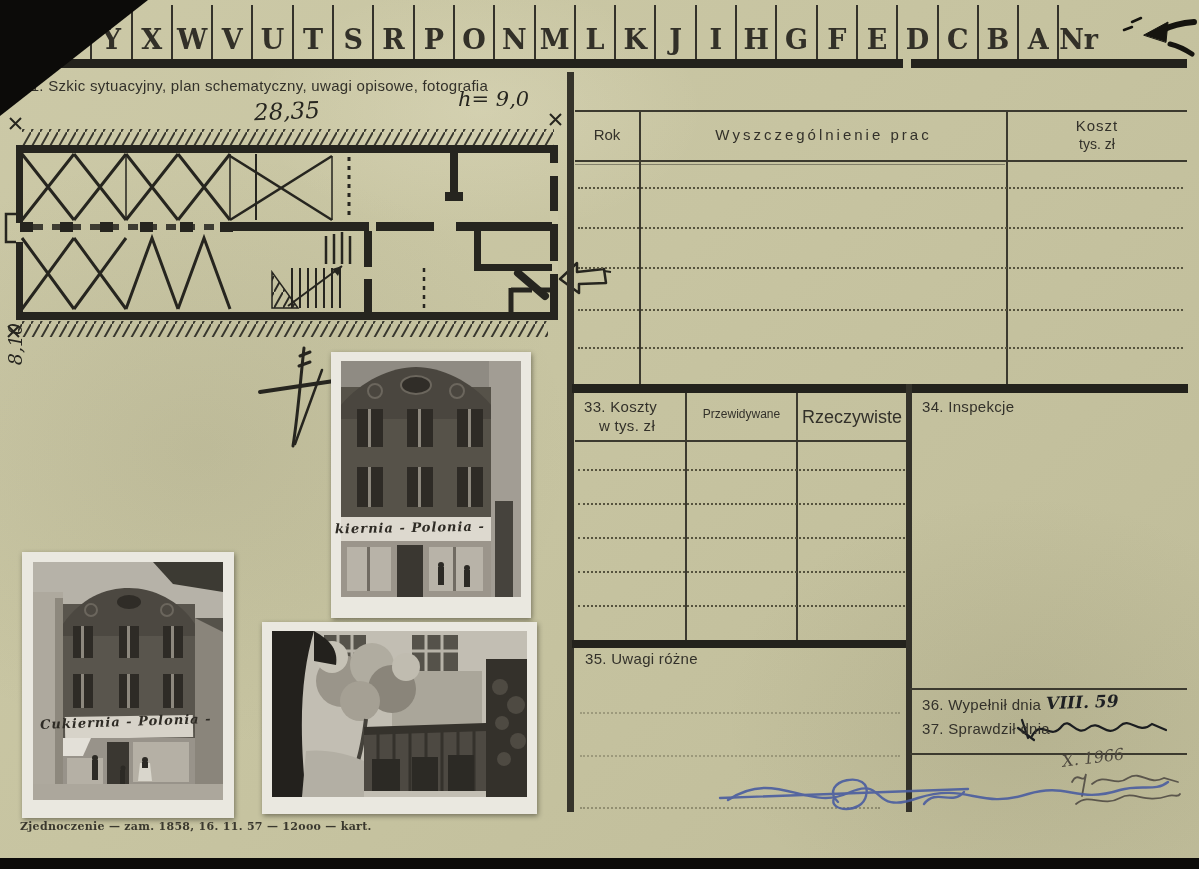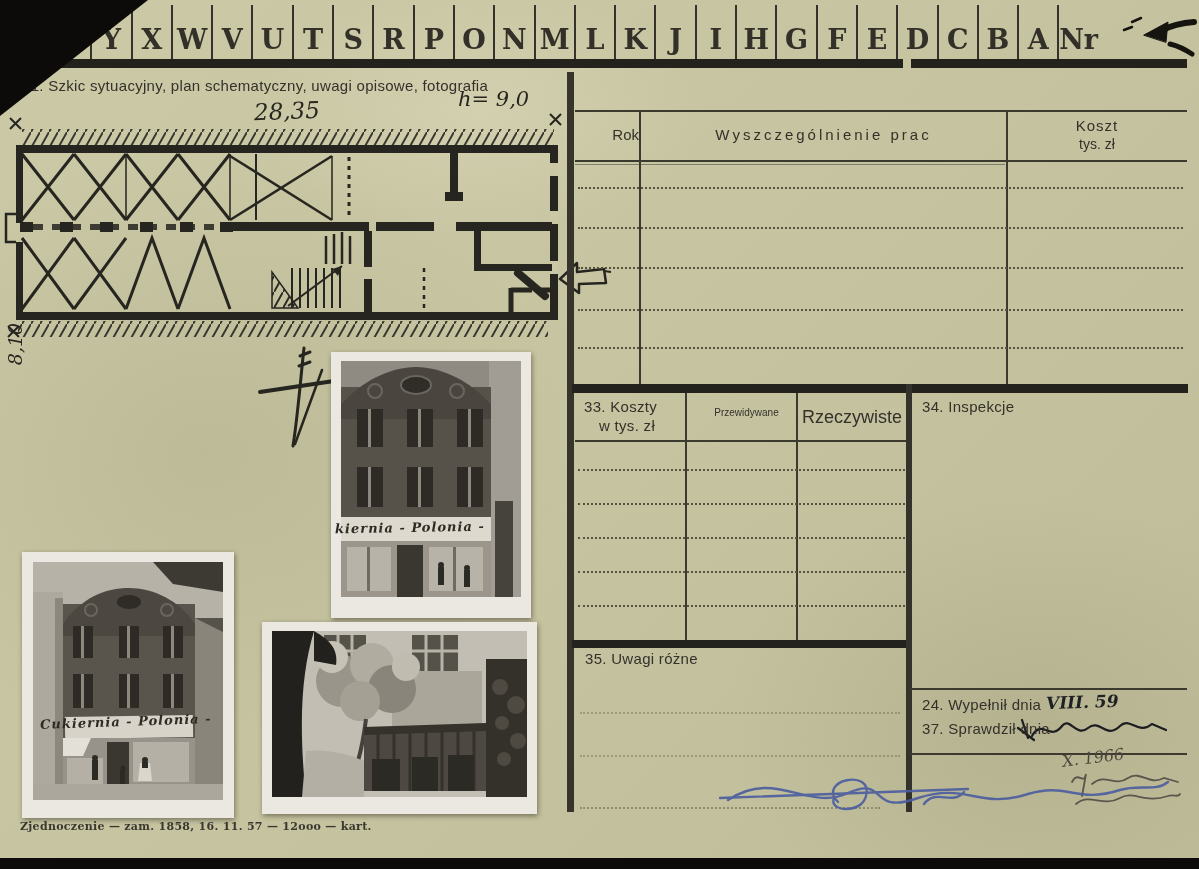--- a/index.html
+++ b/index.html
@@ -304,56 +304,56 @@
 
     <div class="imprint" style="left:20px;top:820px;">Zjednoczenie — zam. 1858, 16. 11. 57 — 12ooo — kart.</div>
 
     <div class="vline" style="left:567px;top:72px;width:7px;height:740px;background:#36342b;"></div>
 
     <div class="hline" style="left:575px;top:110px;width:612px;height:2px;"></div>
     <div class="hline" style="left:575px;top:160px;width:612px;height:2px;"></div>
     <div class="hline" style="left:575px;top:164px;width:430px;height:1px;opacity:.5;"></div>
     <div class="vline" style="left:639px;top:110px;width:2px;height:280px;"></div>
     <div class="vline" style="left:1006px;top:110px;width:2px;height:280px;"></div>
-    <div class="tbl-head" style="left:575px;top:126px;width:64px;text-align:right;">Rok</div>
+    <div class="tbl-head" style="left:575px;top:126px;width:64px;">Rok</div>
     <div class="tbl-head" style="left:641px;top:126px;width:365px;letter-spacing:3px;">Wyszczególnienie prac</div>
     <div class="tbl-head" style="left:1008px;top:117px;width:178px;letter-spacing:1px;">Koszt</div>
     <div class="tbl-head" style="left:1008px;top:136px;width:178px;font-size:14px;">tys. zł</div>
     <div class="dotrow" style="left:578px;top:187px;width:605px;"></div>
     <div class="dotrow" style="left:578px;top:227px;width:605px;"></div>
     <div class="dotrow" style="left:578px;top:267px;width:605px;"></div>
     <div class="dotrow" style="left:578px;top:309px;width:605px;"></div>
     <div class="dotrow" style="left:578px;top:347px;width:605px;"></div>
     <div class="band" style="left:572px;top:384px;width:616px;height:9px;"></div>
 
     <div class="label" style="left:584px;top:398px;">33. Koszty</div>
     <div class="label" style="left:599px;top:417px;">w tys. zł</div>
     <div class="vline" style="left:685px;top:393px;width:2px;height:250px;"></div>
     <div class="vline" style="left:796px;top:393px;width:2px;height:250px;"></div>
-    <div class="tbl-head" style="left:662px;top:407px;width:109px;font-size:10px;padding-left:30px;">Przewidywane</div>
+    <div class="tbl-head" style="left:687px;top:407px;width:109px;font-size:12px;">Przewidywane</div>
     <div class="tbl-head" style="left:798px;top:407px;width:108px;font-size:18px;">Rzeczywiste</div>
     <div class="hline" style="left:575px;top:440px;width:333px;height:2px;"></div>
     <div class="dotrow" style="left:578px;top:469px;width:327px;"></div>
     <div class="dotrow" style="left:578px;top:503px;width:327px;"></div>
     <div class="dotrow" style="left:578px;top:537px;width:327px;"></div>
     <div class="dotrow" style="left:578px;top:571px;width:327px;"></div>
     <div class="dotrow" style="left:578px;top:605px;width:327px;"></div>
     <div class="band" style="left:572px;top:640px;width:336px;height:8px;"></div>
 
     <div class="vline" style="left:906px;top:384px;width:6px;height:428px;background:#34322a;"></div>
 
     <div class="label" style="left:922px;top:398px;">34. Inspekcje</div>
 
     <div class="label" style="left:585px;top:650px;">35. Uwagi różne</div>
     <div class="dotrow faint" style="left:580px;top:712px;width:320px;"></div>
     <div class="dotrow faint" style="left:580px;top:755px;width:320px;"></div>
     <div class="dotrow" style="left:580px;top:807px;width:300px;opacity:.45;"></div>
 
     <div class="hline" style="left:910px;top:688px;width:277px;height:2px;"></div>
-    <div class="label" style="left:922px;top:696px;">24. Wypełnił dnia</div>
+    <div class="label" style="left:922px;top:696px;">36. Wypełnił dnia</div>
     <div class="hand" style="left:1046px;top:692px;font-size:17px;font-weight:bold;transform:rotate(-2deg);color:#1e2023;">VIII. 59</div>
     <svg style="left:1014px;top:712px;" width="155" height="34" viewBox="0 0 155 34">
       <g stroke="#1b1d20" fill="none" stroke-width="2.2" stroke-linecap="round">
         <path d="M4,16 L20,28 M14,26 L8,8"></path>
         <path d="M18,24 C28,6 36,30 48,14 C56,4 62,26 74,16 C86,6 92,28 106,14 C116,4 124,24 138,12 L152,18"></path>
       </g>
     </svg>
 
     <div class="hline" style="left:910px;top:753px;width:277px;height:2px;"></div>
     <div class="label" style="left:922px;top:720px;">37. Sprawdził dnia</div>

